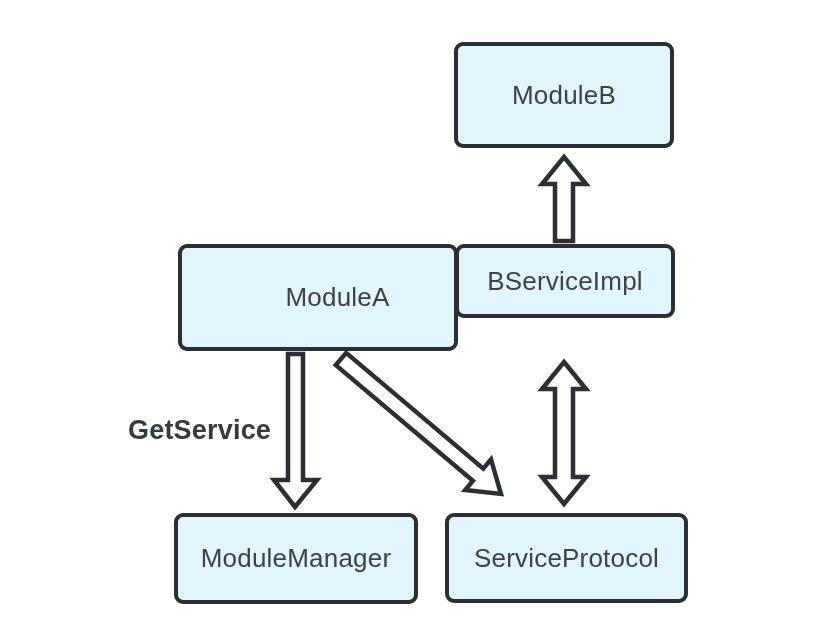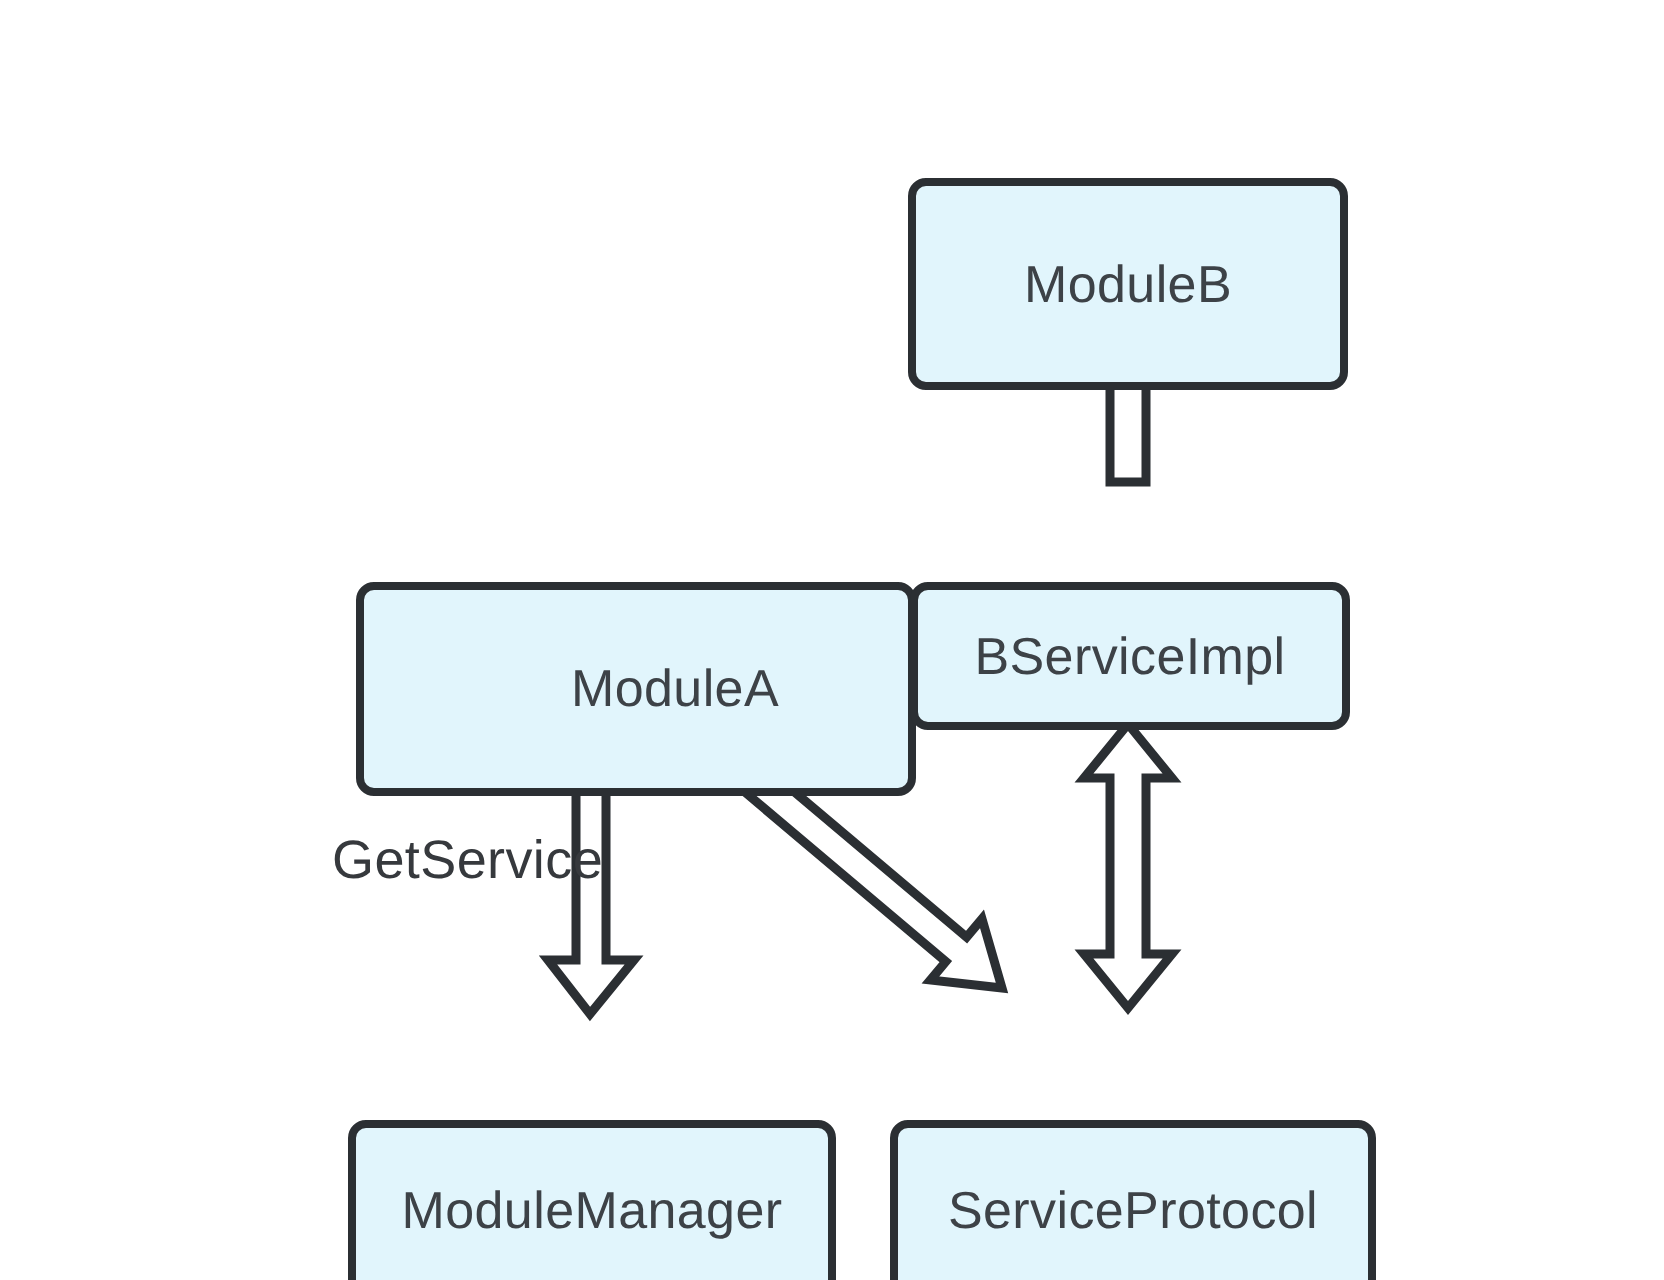--- a/index.html
+++ b/index.html
@@ -33,36 +33,34 @@
     position: absolute;
     background: var(--node-fill);
     border: 4px solid var(--node-border);
     border-radius: 9px;
     display: flex;
     align-items: center;
     justify-content: center;
     color: var(--text);
     font-size: 26px;
     letter-spacing: 0.2px;
-    margin-top: 47px;
   }
   .node-module-b        { left: 454px; top: 42px;  width: 220px; height: 106px; }
   .node-module-a        { left: 178px; top: 244px; width: 280px; height: 107px; padding-left: 39px; }
   .node-b-service-impl  { left: 455px; top: 244px; width: 220px; height: 74px; }
   .node-module-manager  { left: 174px; top: 513px; width: 244px; height: 91px; }
   .node-service-protocol{ left: 445px; top: 513px; width: 243px; height: 90px; }
   .edge-label {
     position: absolute;
     left: 128px;
     top: 415px;
     font-size: 27px;
-    font-weight: 400;
+    font-weight: 700;
     color: #36393d;
     letter-spacing: 0.2px;
-    margin-left: 38px;
   }
   .arrow {
     fill: #ffffff;
     stroke: var(--node-border);
     stroke-width: 4.5;
     stroke-linejoin: miter;
   }
 </style>
 </head>
 <body>

